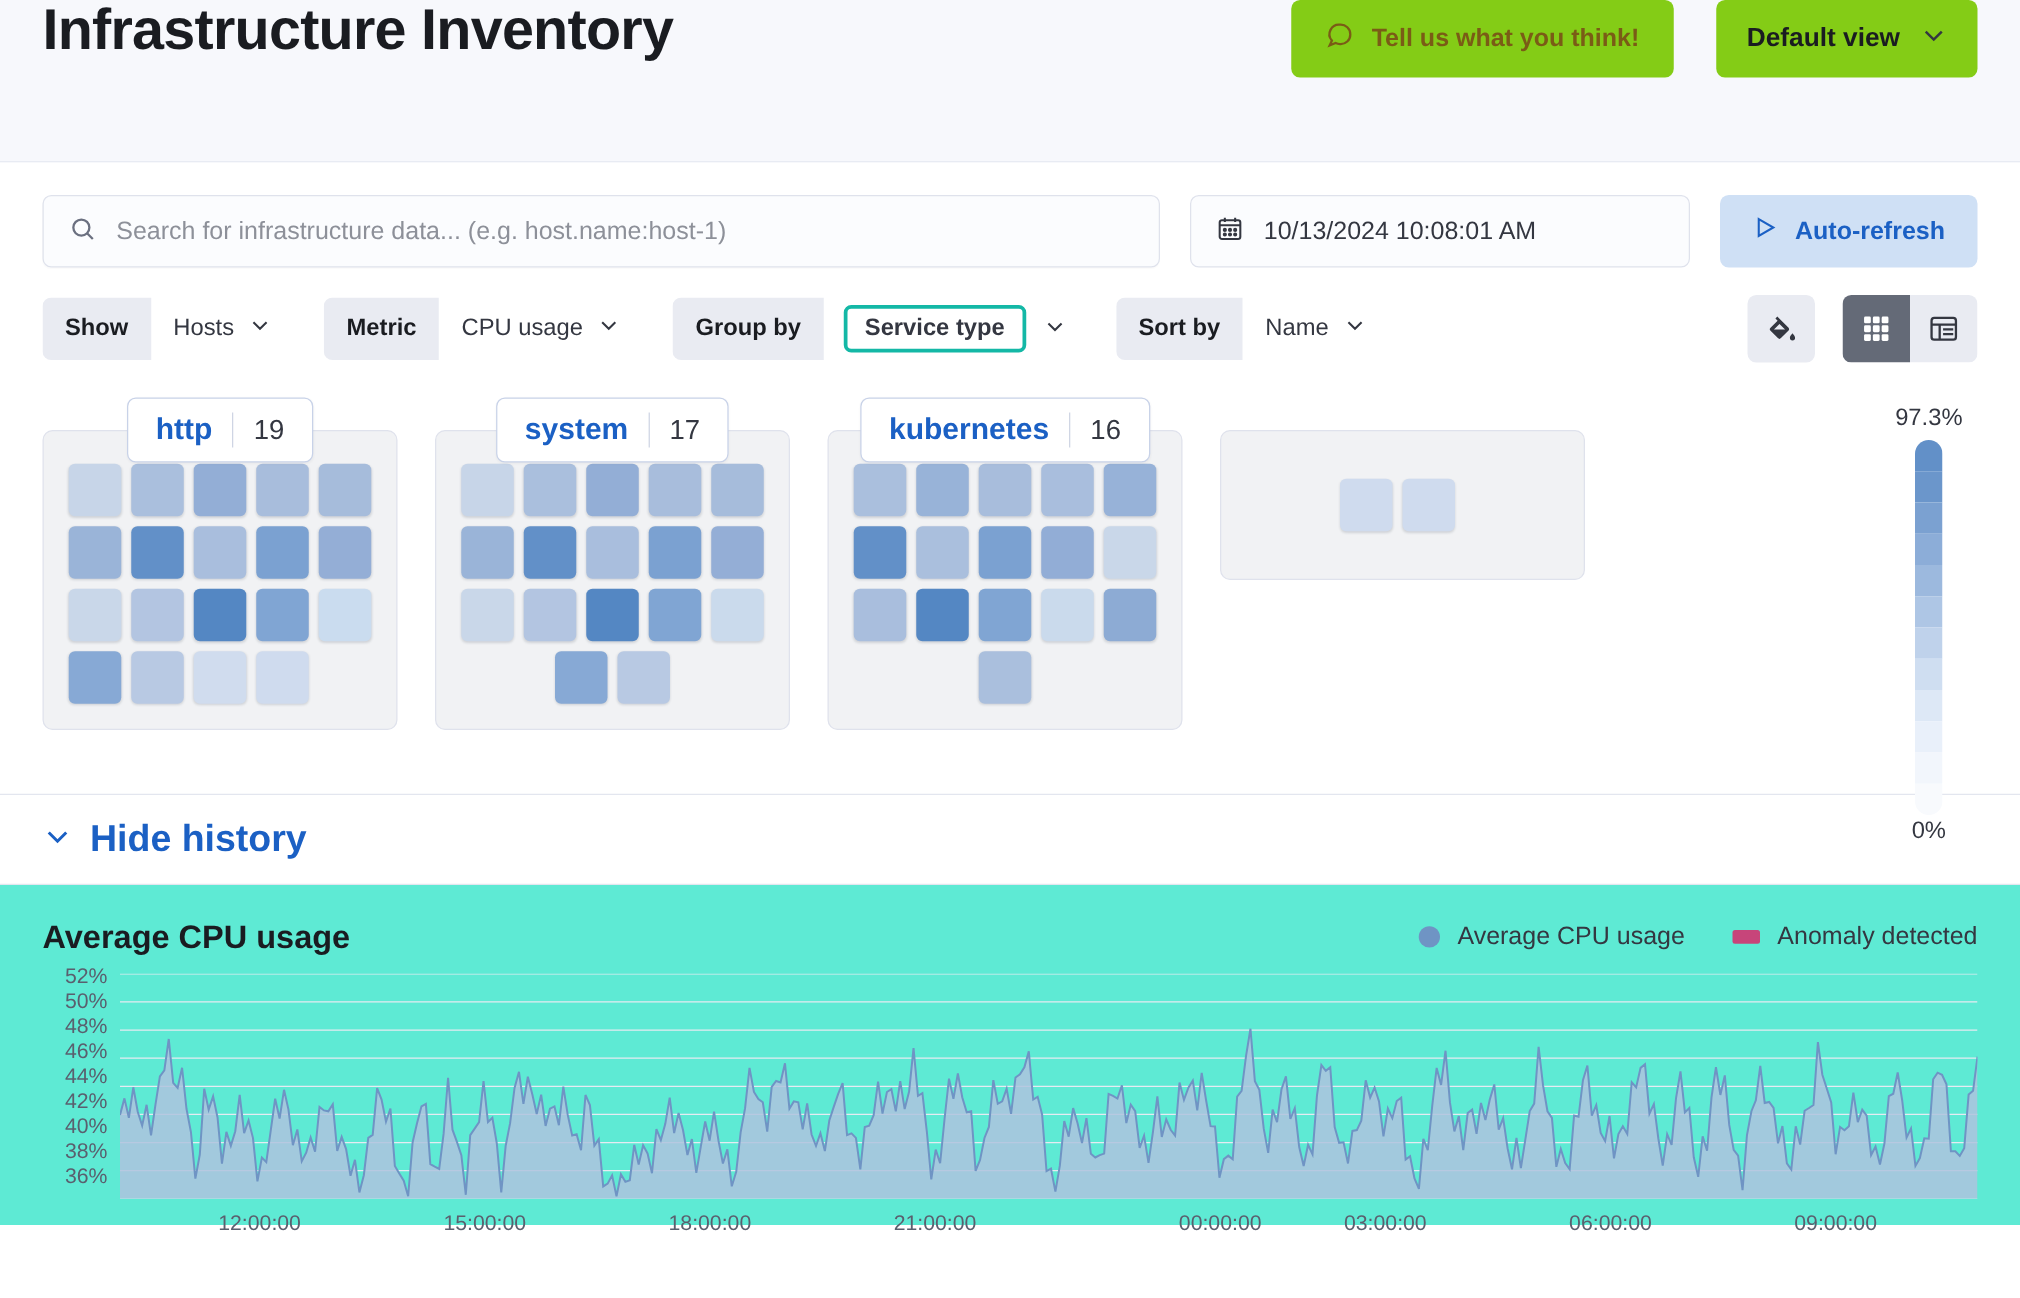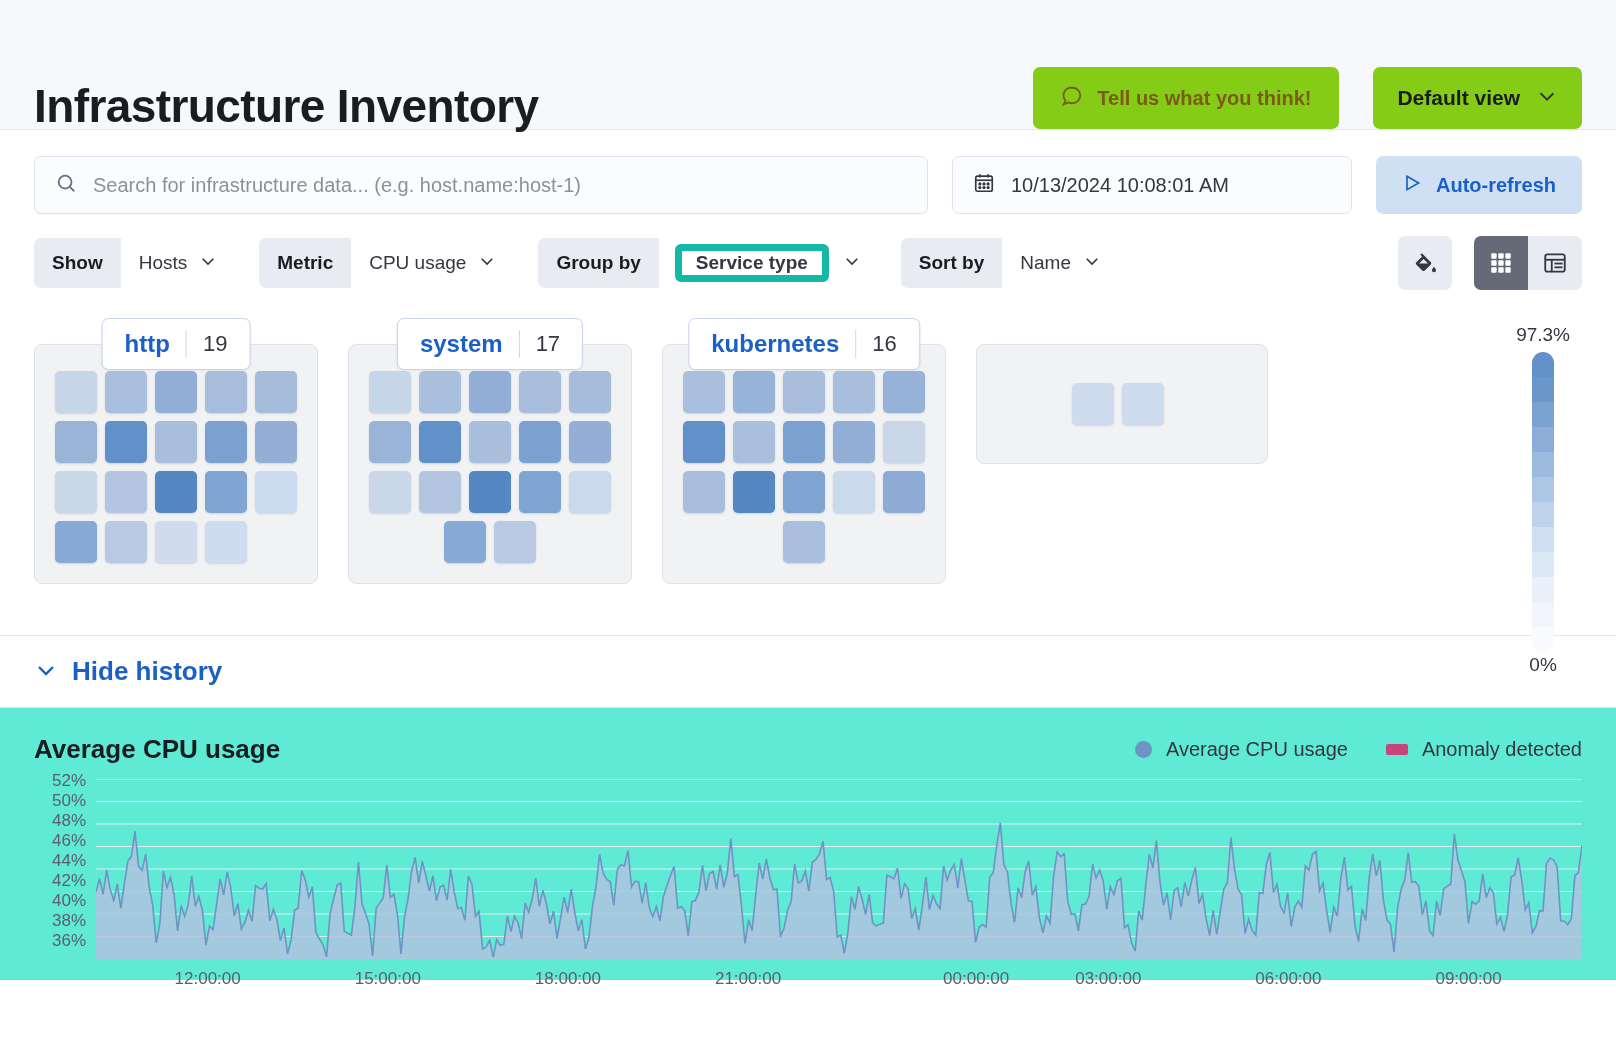--- a/index.html
+++ b/index.html
@@ -10,21 +10,21 @@
     color: #343741;
     overflow: hidden;
   }
   .page { position: relative; width: 1616px; height: 1038px; }
 
   
   .header {
     height: 130px;
     background: #f7f8fc;
     border-bottom: 1px solid #e3e6ef;
-    display: flex; align-items: flex-end;
+    display: flex; align-items: flex-start;
     padding: 0 34px;
   }
   .page-title {
     font-size: 46px; font-weight: 700; letter-spacing: -0.6px;
     color: #1a1c21; line-height: 1;
   }
   .header-right { margin-left: auto; display: flex; align-items: center; gap: 34px; }
   .feedback-btn {
     background: #84cc16; color: #7a5c16;
     border: none; border-radius: 7px;
@@ -77,21 +77,21 @@
     background: #e9ebf2; color: #1a1c21;
     font-size: 19px; font-weight: 700;
     height: 50px; display: flex; align-items: center; padding: 0 18px;
   }
   .fgroup .sel {
     display: flex; align-items: center; gap: 12px;
     padding: 0 16px 0 18px; height: 50px;
     font-size: 19px; color: #343741; cursor: pointer;
   }
   .fgroup .sel.boxed {
-    border: 7px solid #14b8a6; border-radius: 6px;
+    border: 3px solid #14b8a6; border-radius: 6px;
     padding: 0 14px; height: 38px; margin-left: 16px;
     font-weight: 700; background: #fff;
   }
   .fgroup .sel.boxed + .caret { padding: 0 14px; cursor: pointer; }
   .view-btns { margin-left: auto; display: flex; align-items: center; gap: 22px; }
   .icon-btn {
     width: 54px; height: 54px; border-radius: 7px;
     background: #e9ebf2; border: none; cursor: pointer;
     display: flex; align-items: center; justify-content: center;
   }
@@ -144,21 +144,21 @@
     display: flex; flex-direction: column; margin: 6px 0 2px 0;
   }
   .scale .bar span { flex: 1; display: block; }
 
   
   .history-toggle {
     height: 72px; display: flex; align-items: center; gap: 14px;
     padding: 0 34px; border-bottom: 1px solid #e3e6ef; background: #fff;
     cursor: pointer;
   }
-  .history-toggle .txt { color: #1b60c4; font-size: 26px; font-weight: 700; }
+  .history-toggle .txt { color: #1b60c4; font-size: 30px; font-weight: 700; }
 
   
   .chart-panel { background: #5eead4; padding: 26px 34px 0 34px; height: 272px; }
   .chart-head { display: flex; align-items: center; }
   .chart-title { font-size: 26px; font-weight: 700; color: #1a1c21; }
   .chart-legend { margin-left: auto; display: flex; align-items: center; gap: 38px; }
   .lg-item { display: flex; align-items: center; gap: 14px; font-size: 20px; color: #343741; }
   .lg-dot { width: 17px; height: 17px; border-radius: 50%; }
   .lg-sq { width: 22px; height: 11px; border-radius: 2px; }
   .chart-wrap { display: flex; margin-top: 14px; }

